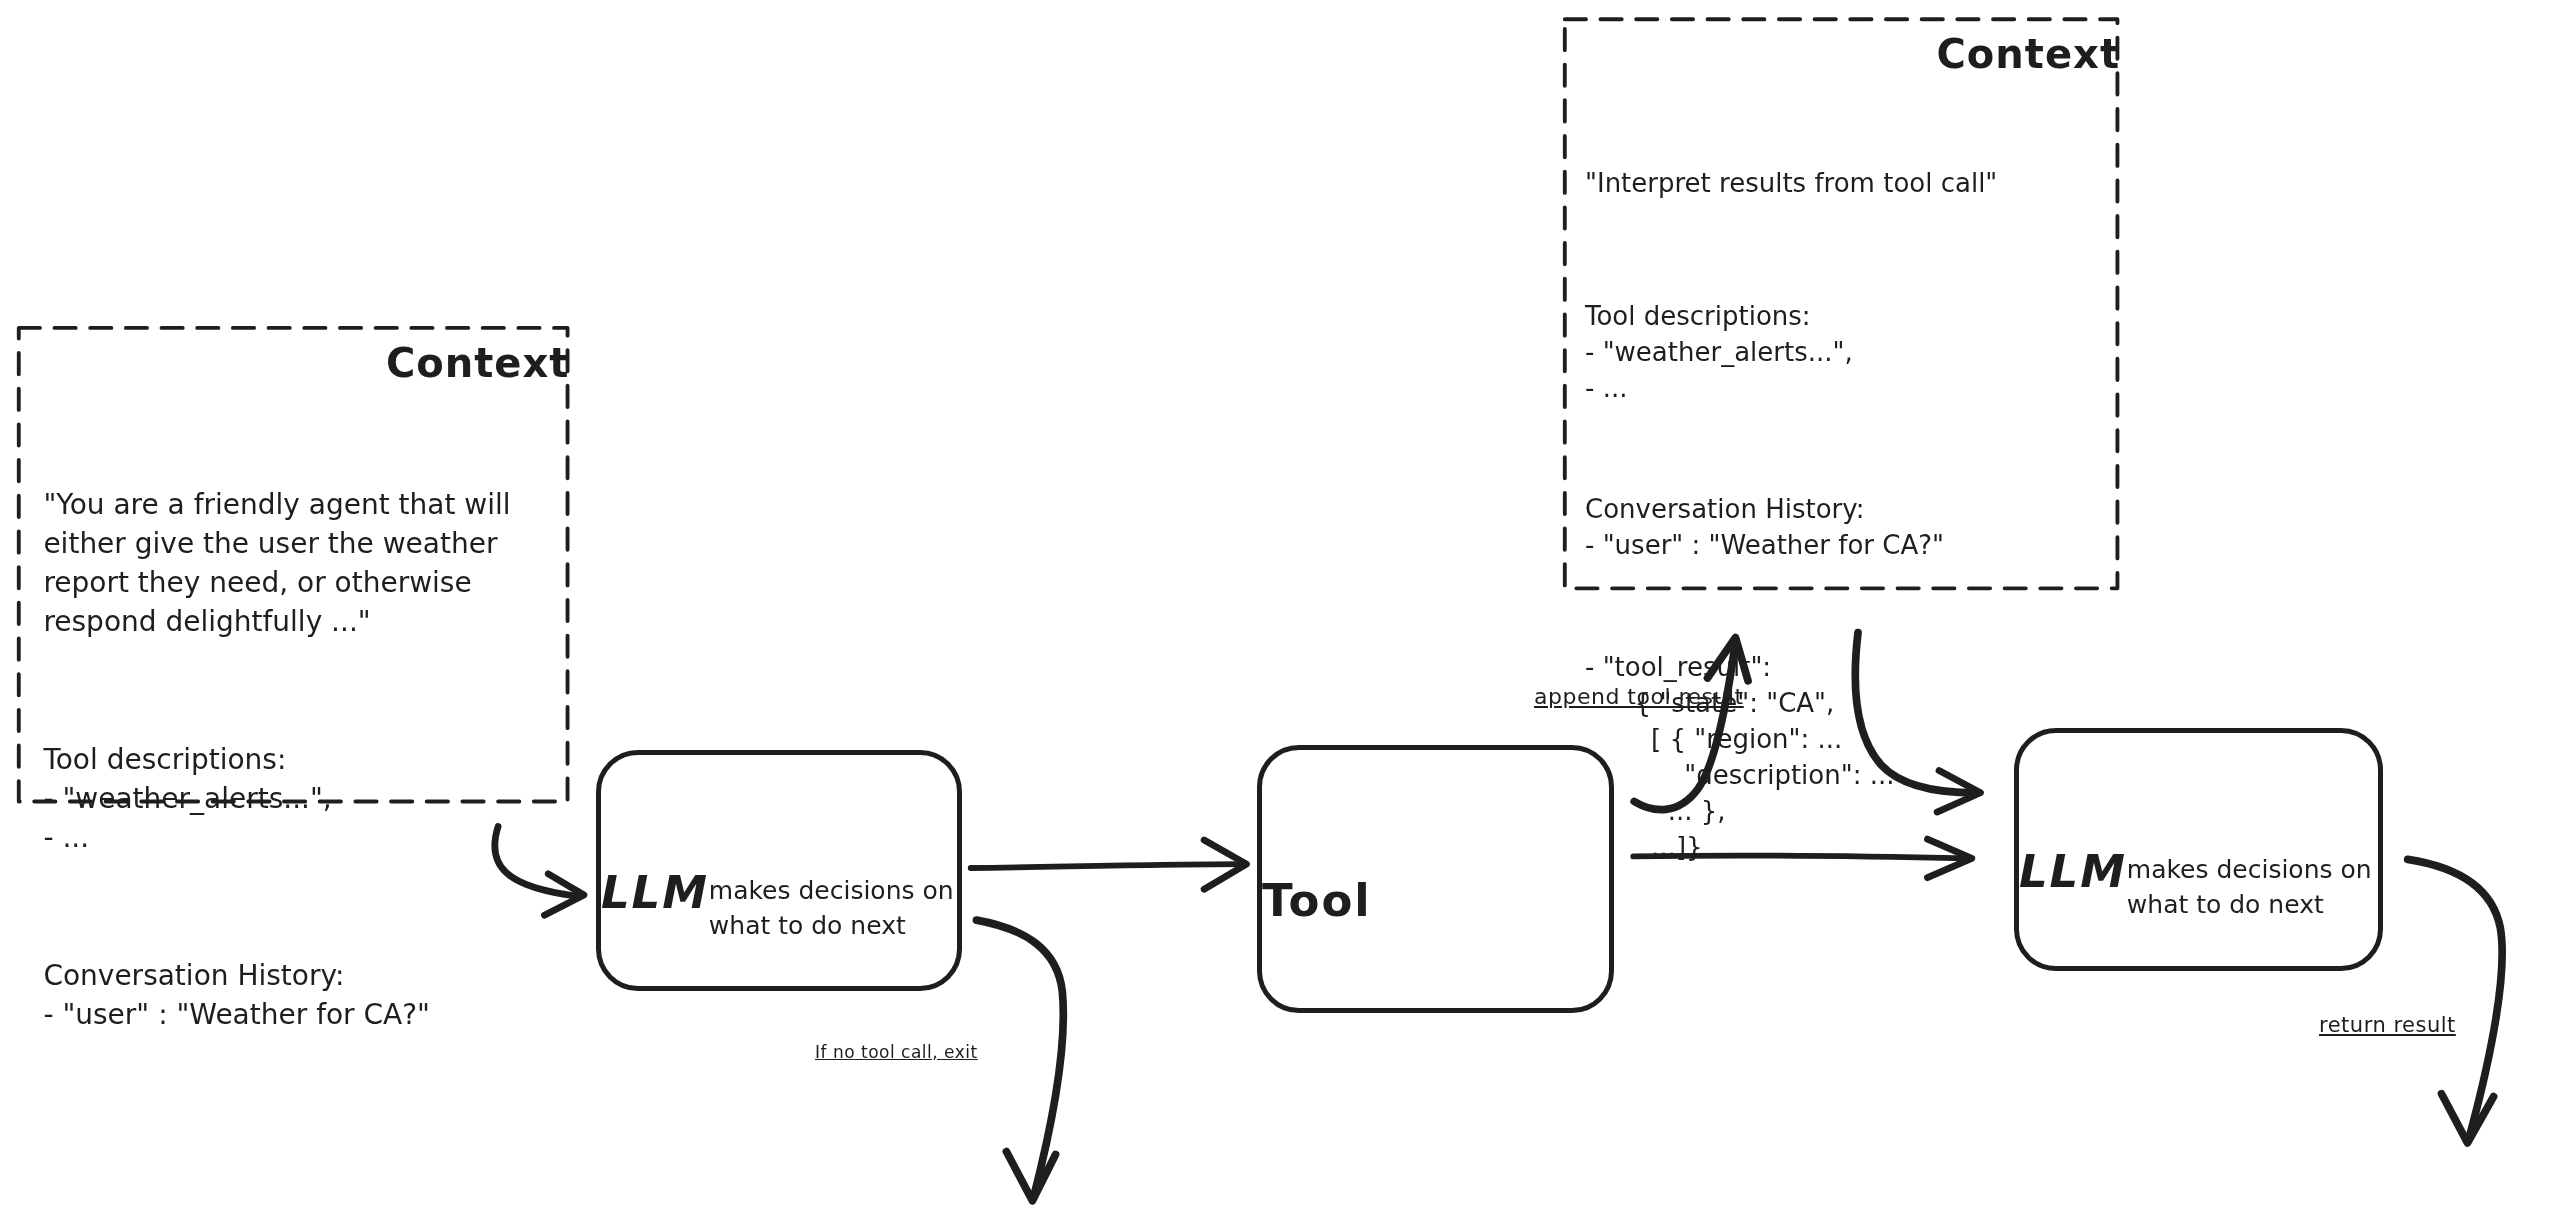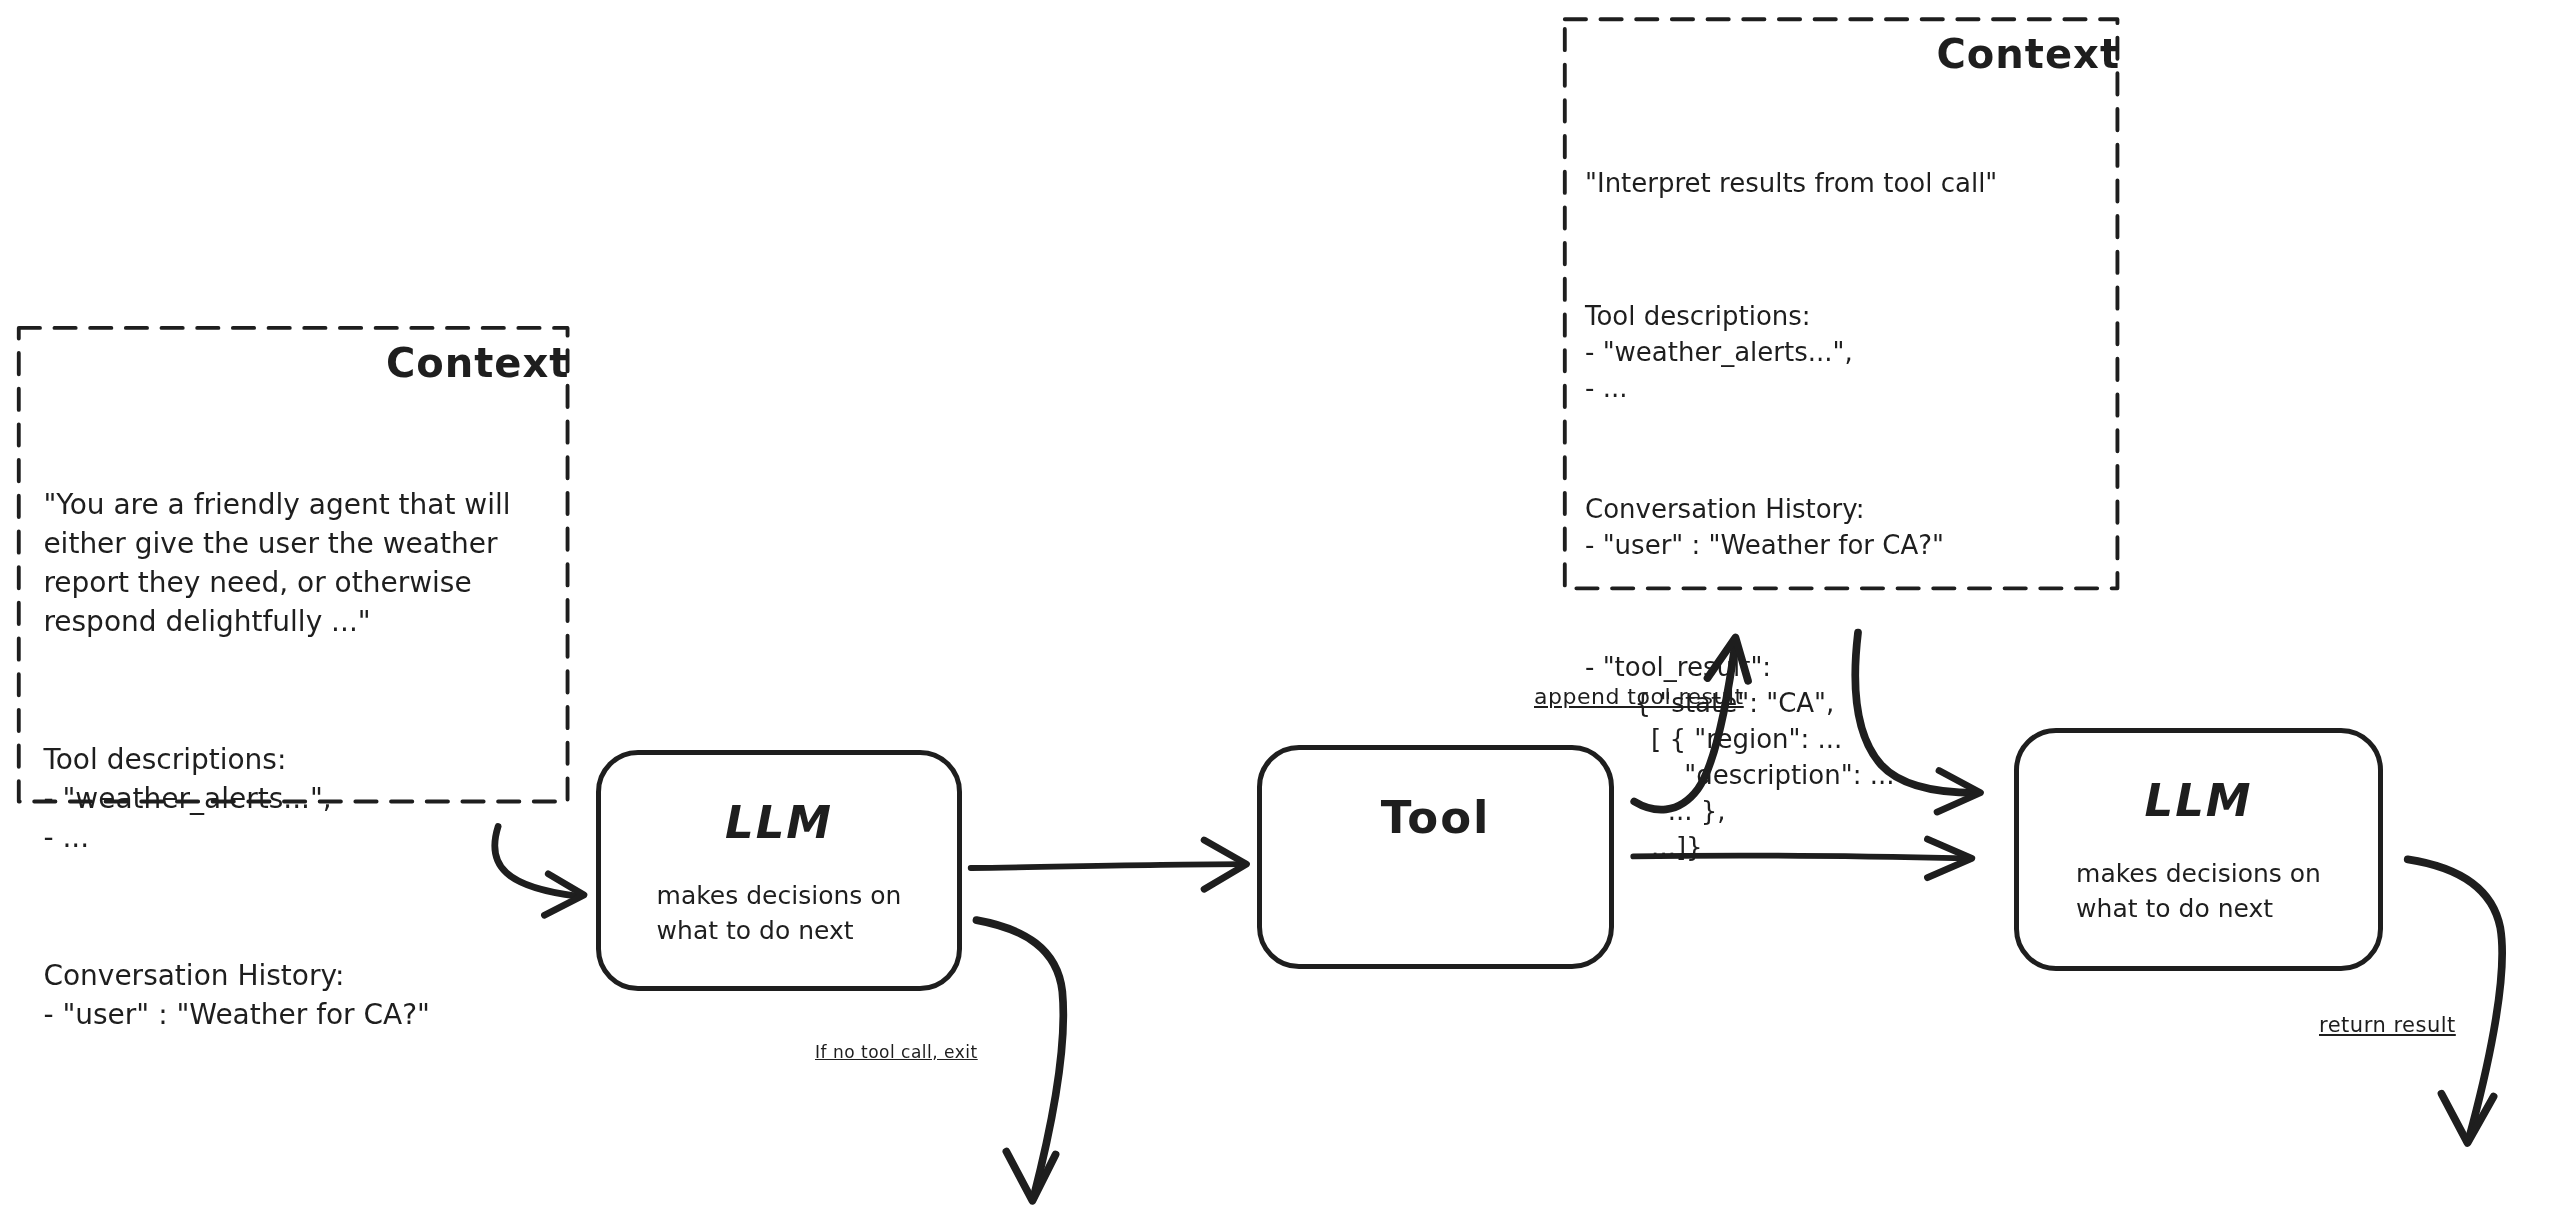--- a/index.html
+++ b/index.html
@@ -18,24 +18,24 @@
   }
   .ctx-body{white-space:pre;}
   #ctx-initial .ctx-body{font-size:28px;line-height:39px;margin:17.4px 0 0 27px;}
   #ctx-initial .para{margin-bottom:21px;}
   #ctx-after-tool .ctx-body{font-size:26px;line-height:36px;margin:11.6px 0 0 22px;}
   #ctx-after-tool .para{margin-bottom:13.5px;}
   #ctx-after-tool .para:first-child{margin-bottom:25px;}
   .node{
     position:absolute;box-sizing:border-box;background:#ffffff;
     border:5.8px solid #1e1e1e;border-radius:42px;
-    display:flex;flex-direction:column;align-items:center;padding-top:44px;
+    display:flex;flex-direction:row;align-items:center;padding-top:44px;
   }
   #node-llm-1{left:596px;top:750px;width:366px;height:241px;}
-  #node-tool{left:1257px;top:745px;width:357px;height:224px;}
+  #node-tool{left:1257px;top:745px;width:357px;height:268px;}
   #node-llm-2{left:2014px;top:728px;width:369px;height:243px;}
   .node-title{font-size:45px;font-weight:700;letter-spacing:1.9px;line-height:48px;}
   .node.slanted .node-title{font-style:italic;}
   .node-desc{margin-top:31px;font-size:25px;line-height:35px;white-space:pre;text-align:left;}
   .edge-label{position:absolute;font-size:22px;white-space:nowrap;letter-spacing:0.5px;text-decoration:underline;}
   #label-append{left:1534px;top:684px;}
   #label-exit{left:815px;top:1042px;font-size:17px;}
   #label-return{left:2319px;top:1013px;font-size:21px;}
 </style>
 </head>

